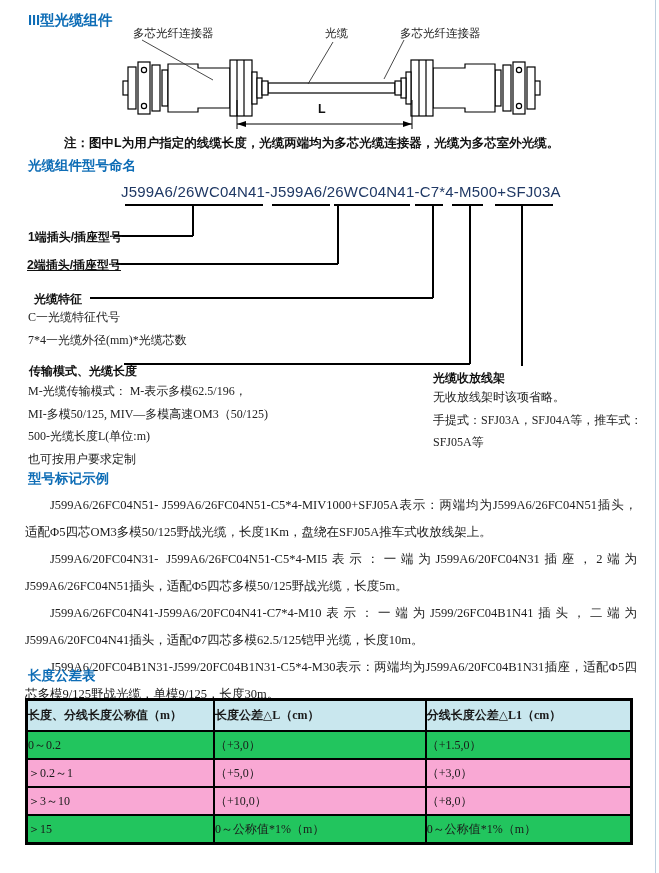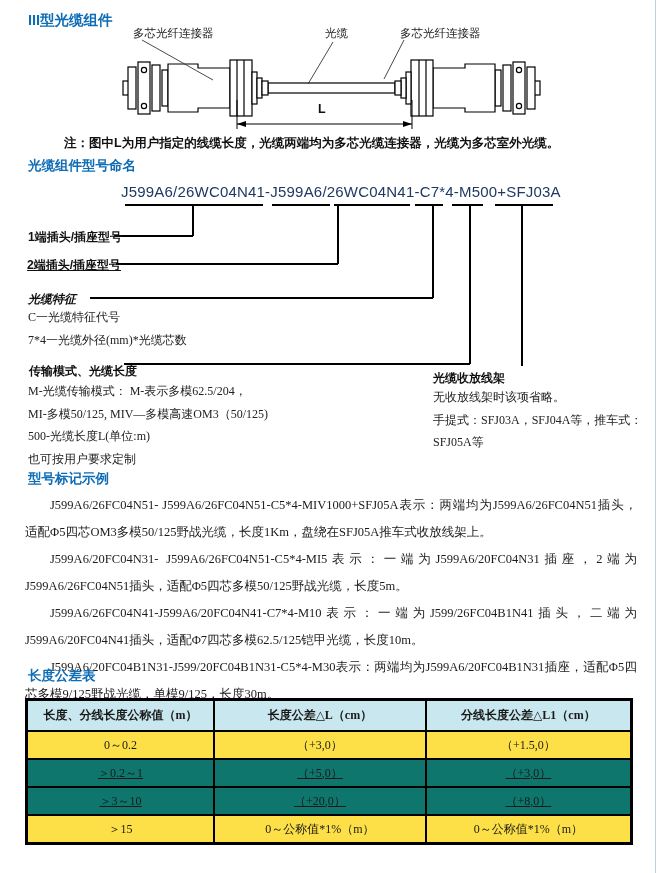--- a/index.html
+++ b/index.html
@@ -13,25 +13,25 @@
   .callout-label{font-weight:bold;font-size:12px;color:#111;}
   .serif-line{font-size:12px;color:#222;font-family:"Liberation Serif","DejaVu Serif",serif;}
   .desc-group div{height:22.5px;line-height:22.5px;}
   #examples-block{position:absolute;left:25px;top:492px;width:612px;}
   #examples-block p{margin:0;text-indent:2em;font-size:12.5px;line-height:27px;
       font-family:"Liberation Serif","DejaVu Serif",serif;color:#1b1b1b;text-align:justify;}
   svg.overlay{position:absolute;left:0;top:0;pointer-events:none;}
   
   #tol-table{position:absolute;left:25px;top:698px;width:608px;border-collapse:collapse;
       font-family:"Liberation Serif","DejaVu Serif",serif;}
-  #tol-table td,#tol-table th{border:2px solid #000;text-align:center;font-size:12px;padding:0;}
+  #tol-table td,#tol-table th{border:2px solid #000;text-align:left;font-size:12px;padding:0;}
   #tol-table th{height:29px;background:#c9e7ee;font-weight:bold;font-size:12px;}
   #tol-table td{height:26px;}
-  #tol-table tr.odd td{background:#fde047;}
-  #tol-table tr.even td{background:#0f766e;text-decoration:underline;}
+  #tol-table tr.odd td{background:#22c55e;}
+  #tol-table tr.even td{background:#f9a8d4;}
   #tol-table{border:3px solid #000;}
   .c1{width:31%;} .c2{width:35%;} .c3{width:34%;}
   #right-page-line{position:absolute;left:655px;top:0;width:1px;height:873px;background:#bccfdf;}
 </style>
 </head>
 <body>
 
 <div id="page">
 
   <svg class="overlay" width="659" height="560" viewBox="0 0 659 560">
@@ -101,29 +101,29 @@
 
   <div class="abs note" style="left:64px;top:135px;">注：图中L为用户指定的线缆长度，光缆两端均为多芯光缆连接器，光缆为多芯室外光缆。</div>
 
   <div class="abs blue-head" style="left:28px;top:157px;">光缆组件型号命名</div>
 
   <div class="abs model" style="left:121px;top:183px;">J599A6/26WC04N41-J599A6/26WC04N41-C7*4-M500+SFJ03A</div>
 
   <div class="abs callout-label" style="left:28px;top:229px;">1端插头/插座型号</div>
   <div class="abs callout-label" style="left:27px;top:257px;text-decoration:underline;">2端插头/插座型号</div>
 
-  <div class="abs callout-label" style="left:28px;top:291px;font-style:italic;">光缆特征</div>
+  <div class="abs callout-label" style="left:34px;top:291px;">光缆特征</div>
   <div class="abs serif-line desc-group" style="left:28px;top:306px;">
     <div>C一光缆特征代号</div>
     <div>7*4一光缆外径(mm)*光缆芯数</div>
   </div>
 
   <div class="abs callout-label" style="left:29px;top:363px;">传输模式、光缆长度</div>
   <div class="abs serif-line desc-group" style="left:28px;top:380px;">
-    <div>M-光缆传输模式： M-表示多模62.5/204，</div>
+    <div>M-光缆传输模式： M-表示多模62.5/196，</div>
     <div>MI-多模50/125, MIV—多模高速OM3（50/125)</div>
     <div>500-光缆长度L(单位:m)</div>
     <div>也可按用户要求定制</div>
   </div>
 
   <div class="abs callout-label" style="left:433px;top:370px;">光缆收放线架</div>
   <div class="abs serif-line desc-group" style="left:433px;top:386px;">
     <div>无收放线架时该项省略。</div>
     <div>手提式：SFJ03A，SFJ04A等，推车式：</div>
     <div>SFJ05A等</div>
@@ -152,21 +152,21 @@
       <td>（+3,0）</td>
       <td>（+1.5,0）</td>
     </tr>
     <tr class="even">
       <td>＞0.2～1</td>
       <td>（+5,0）</td>
       <td>（+3,0）</td>
     </tr>
     <tr class="even">
       <td>＞3～10</td>
-      <td>（+20,0）</td>
+      <td>（+10,0）</td>
       <td>（+8,0）</td>
     </tr>
     <tr class="odd">
       <td>＞15</td>
       <td>0～公称值*1%（m）</td>
       <td>0～公称值*1%（m）</td>
     </tr>
   </tbody>
     </table>
 

